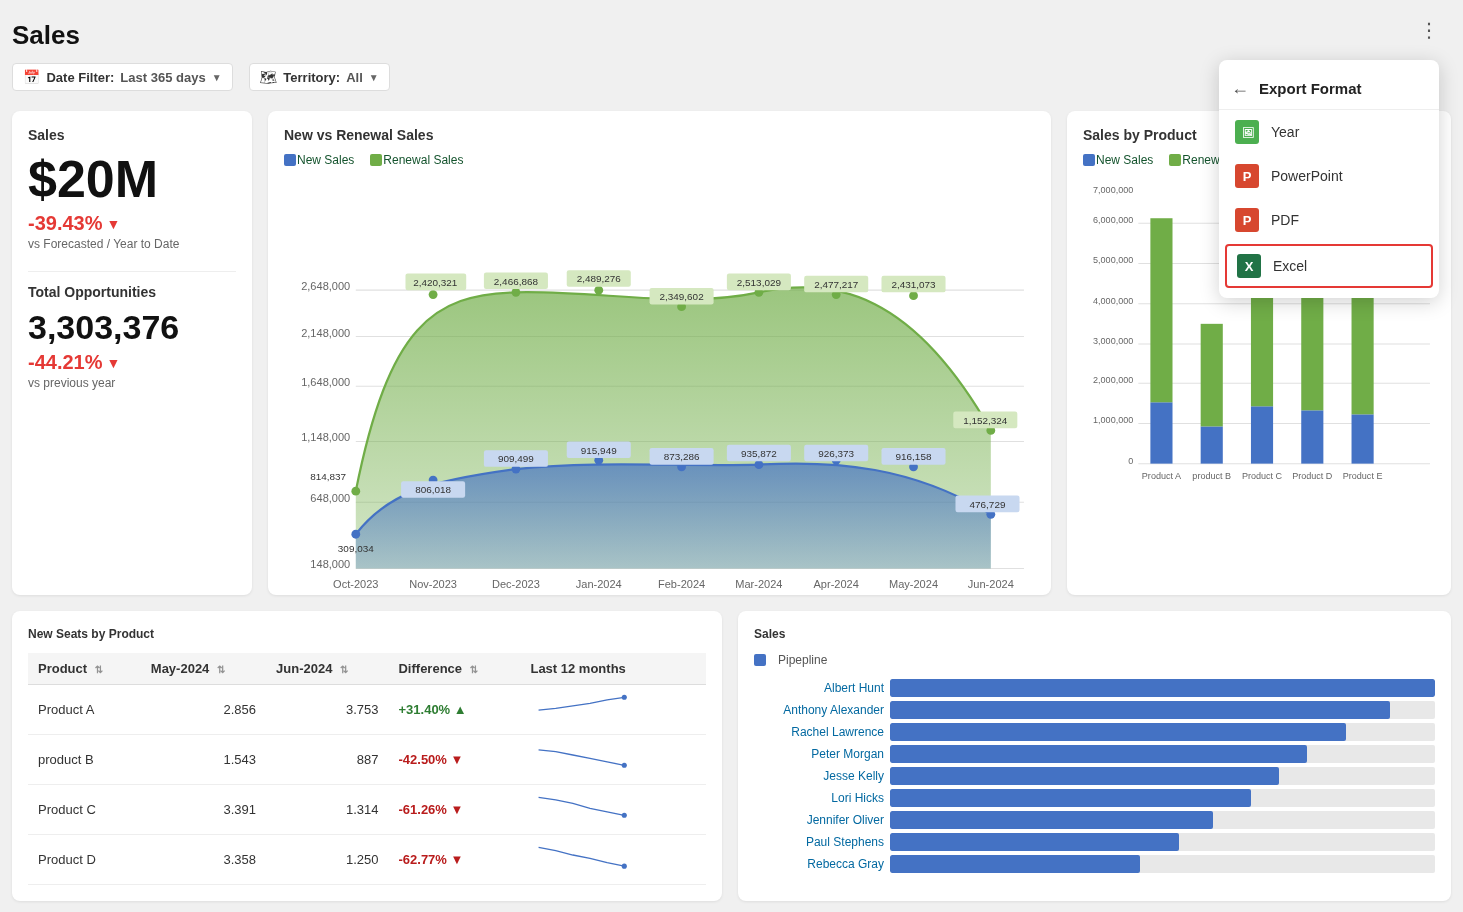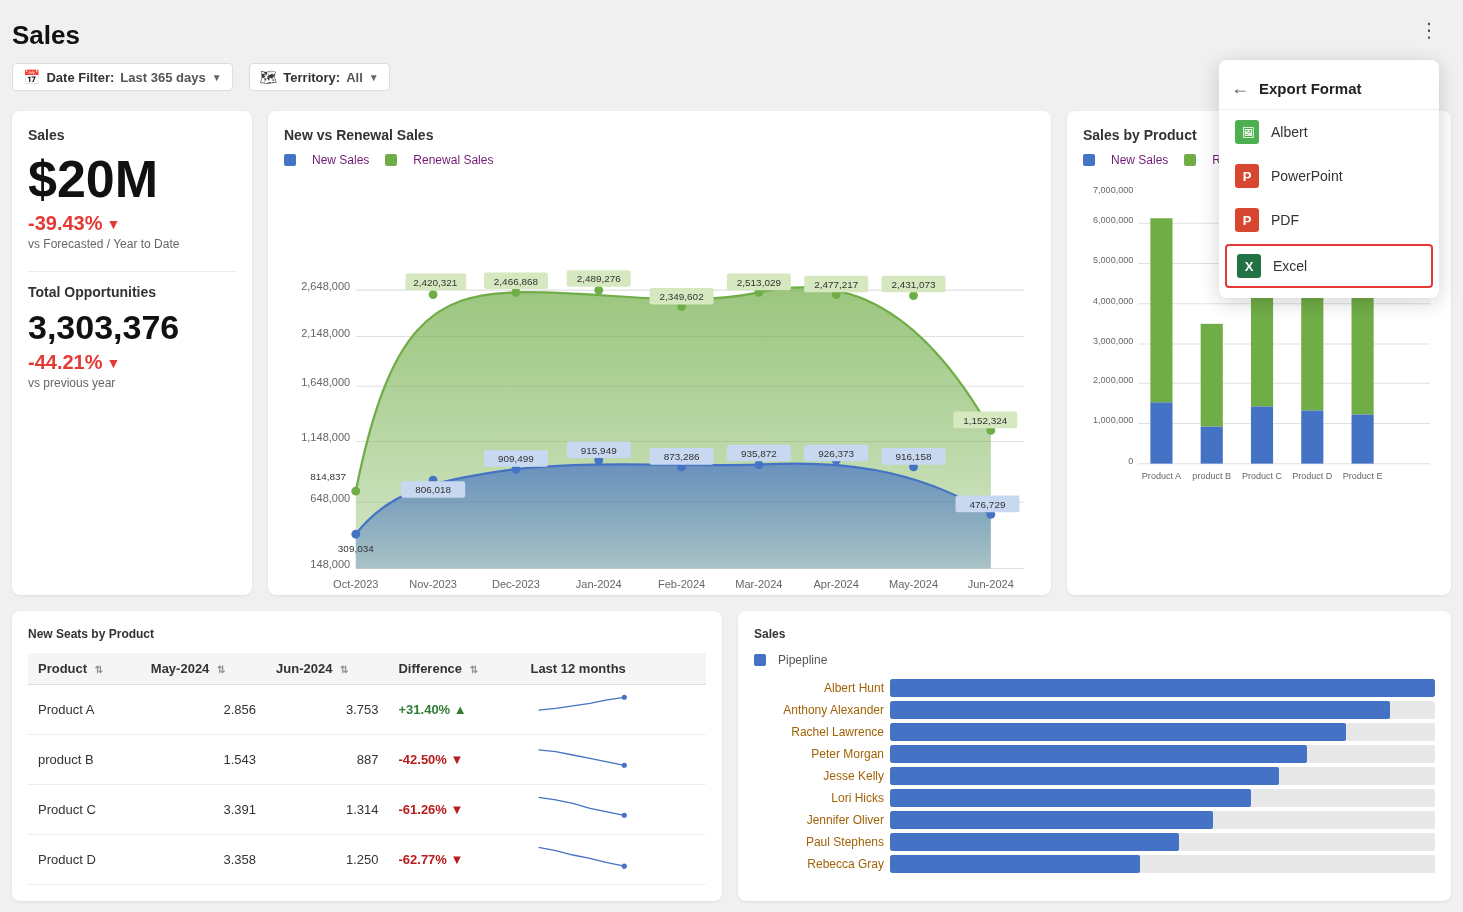--- a/index.html
+++ b/index.html
@@ -122,23 +122,23 @@
       margin-bottom: 10px;
     }
     .legend {
       display: flex;
       gap: 16px;
       margin-bottom: 10px;
     }
     .legend-item {
       display: flex;
       align-items: center;
-      gap: 16px;
+      gap: 1px;
       font-size: 12px;
-      color: #701a75;
+      color: #14532d;
       justify-content: space-between;
     }
     .legend-dot {
       width: 12px;
       height: 12px;
       border-radius: 2px;
     }
     .legend-blue { background: #4472c4; }
     .legend-green { background: #70ad47; }
     .chart-svg {
@@ -208,21 +208,21 @@
     .bar-row {
       display: flex;
       align-items: center;
       margin-bottom: 4px;
       gap: 6px;
     }
     .bar-label {
       width: 130px;
       text-align: right;
       font-size: 12px;
-      color: #a16207;
+      color: #0369a1;
       white-space: nowrap;
     }
     .bar-track {
       flex: 1;
       height: 18px;
       background: #e8e8e8;
       border-radius: 2px;
       overflow: hidden;
     }
     .bar-fill {
@@ -644,21 +644,21 @@
       <span class="export-back-icon">←</span>
       <span>Export Format</span>
     </div>
     <div class="export-item">
       <div class="export-icon-img icon-image">
         <svg width="16" height="16" viewBox="0 0 16 16">
             <rect width="16" height="16" fill="#4CAF50" rx="2"></rect>
             <text x="3" y="12" font-size="10" fill="white">🖼</text>
           </svg>
       </div>
-      <span>Albert</span>
+      <span>Year</span>
     </div>
     <div class="export-item">
       <div class="export-icon-img icon-ppt" style="font-size:13px;font-weight:800;color:white;background:#d7472f;display:flex;align-items:center;justify-content:center;width:24px;height:24px;border-radius:3px;">P</div>
       <span>PowerPoint</span>
     </div>
     <div class="export-item">
       <div class="export-icon-img icon-pdf" style="font-size:13px;font-weight:800;color:white;background:#d7472f;display:flex;align-items:center;justify-content:center;width:24px;height:24px;border-radius:3px;">P</div>
       <span>PDF</span>
     </div>
     <div class="export-item highlighted">

